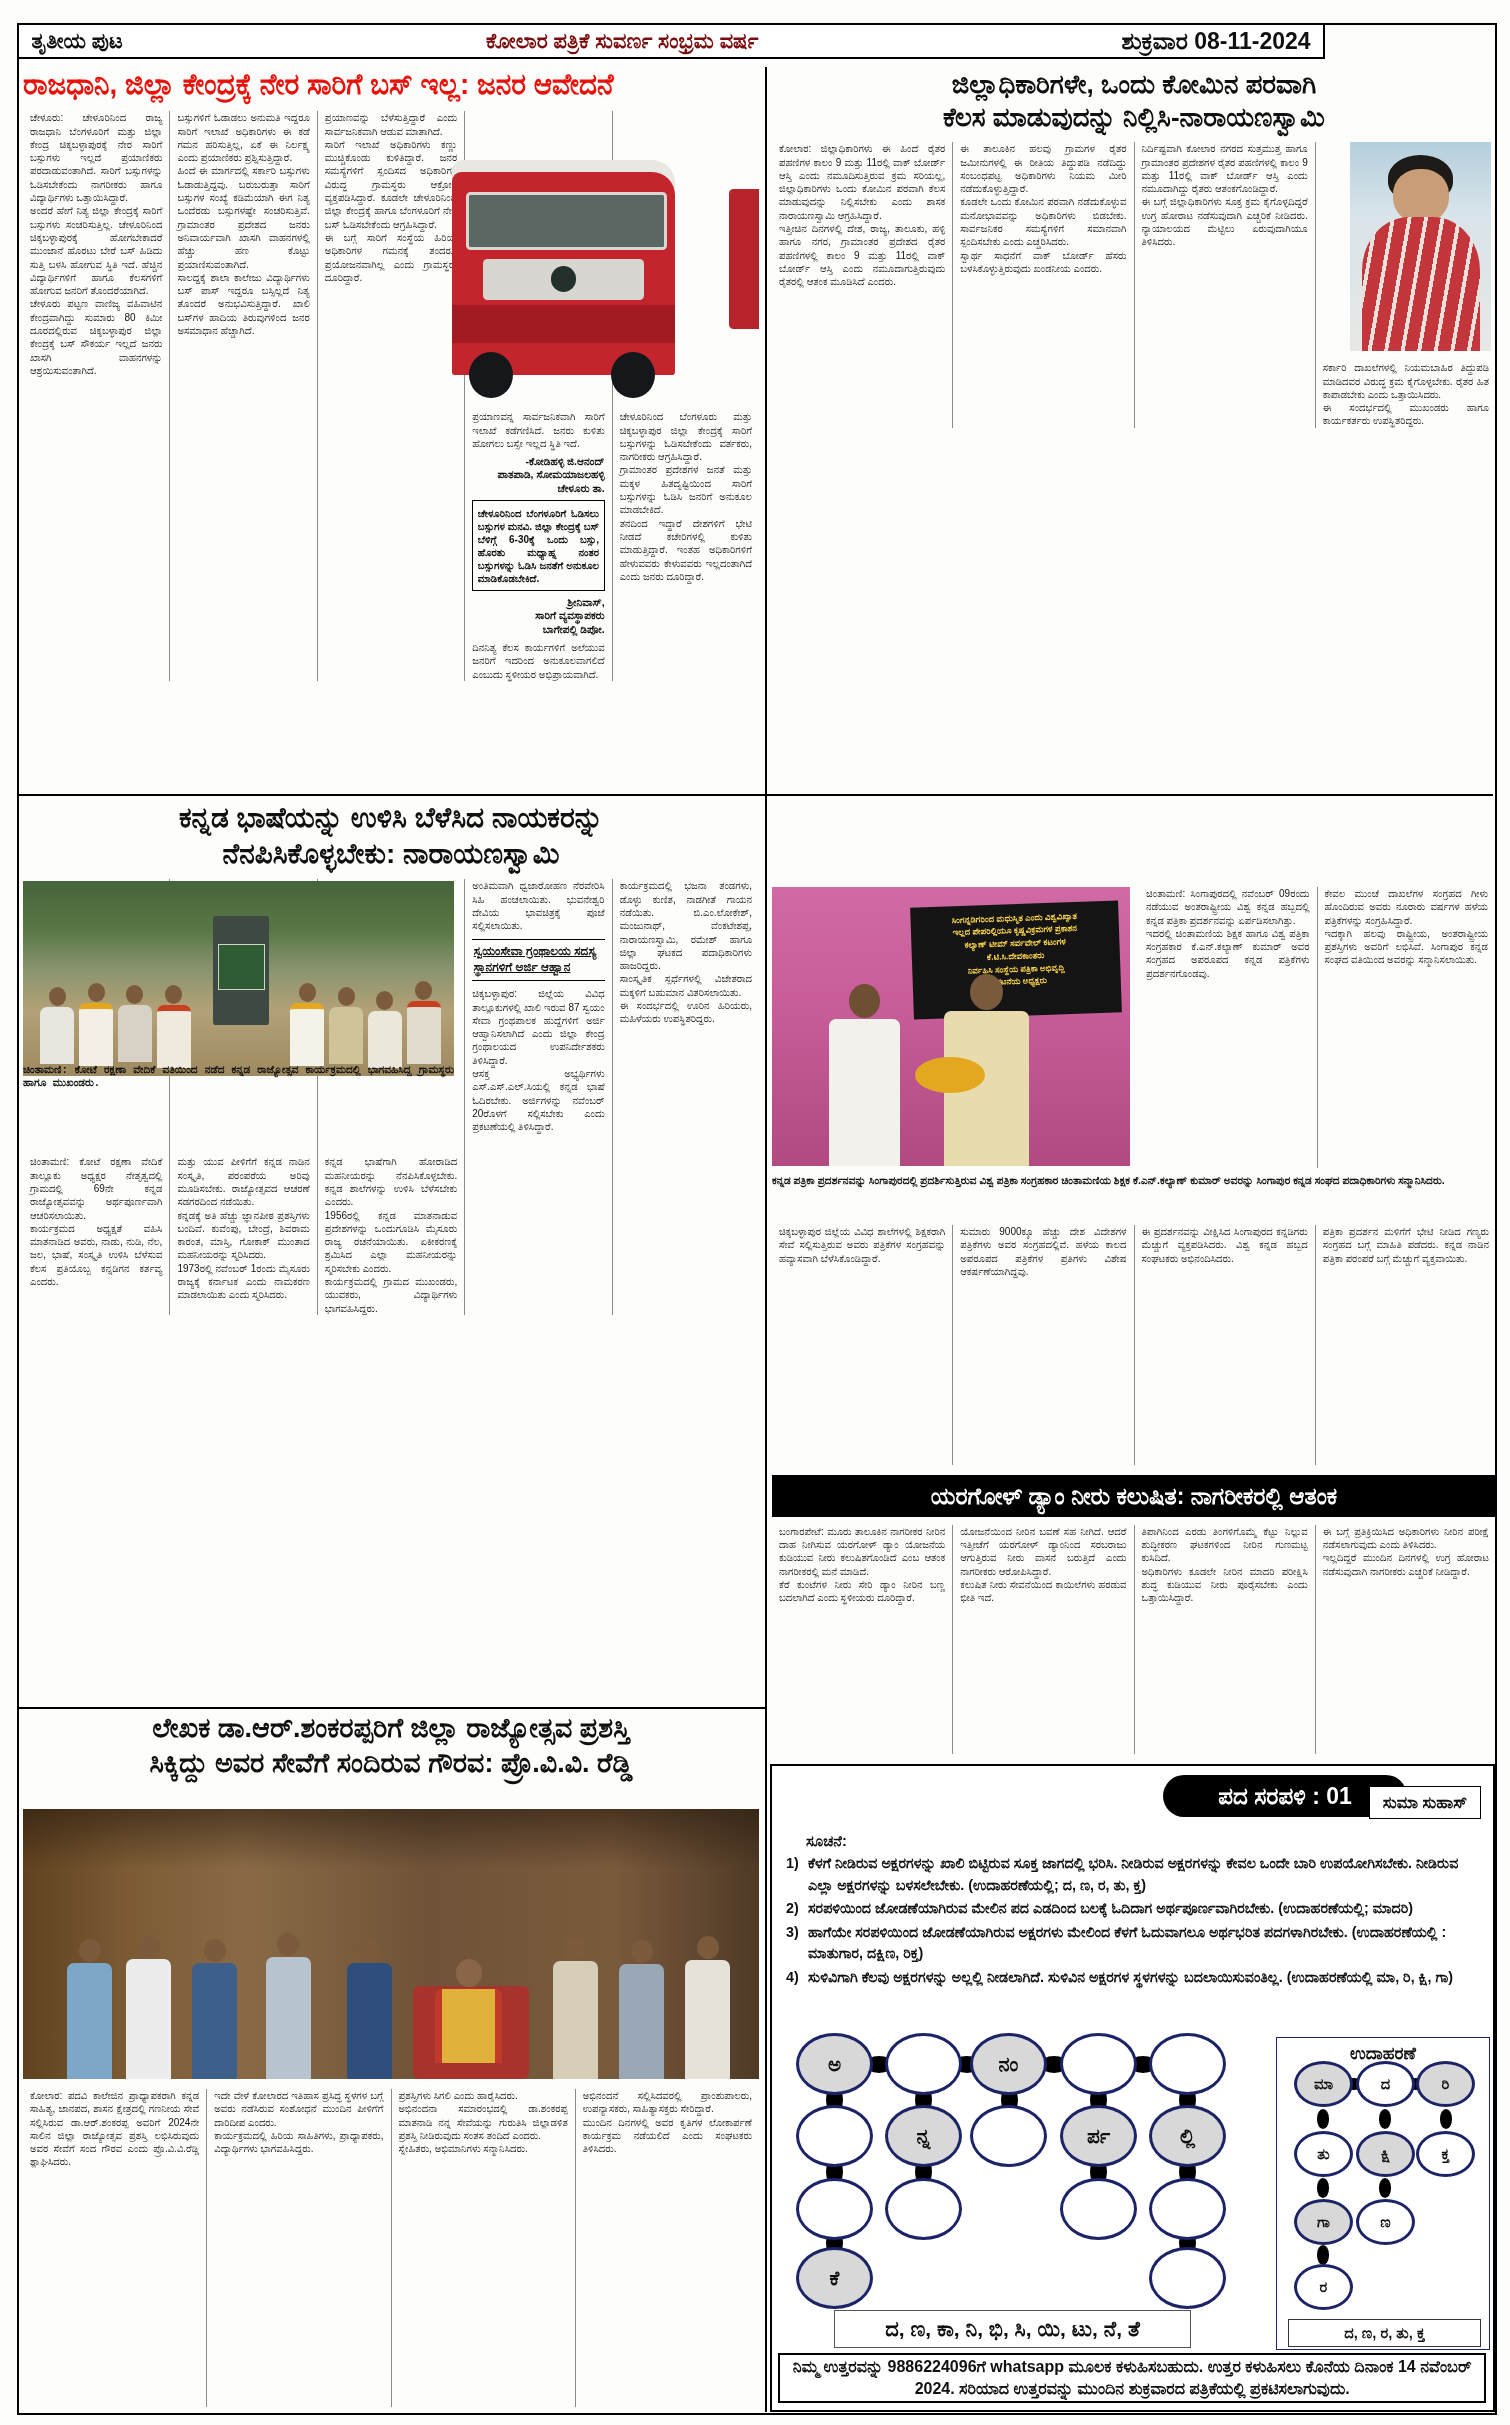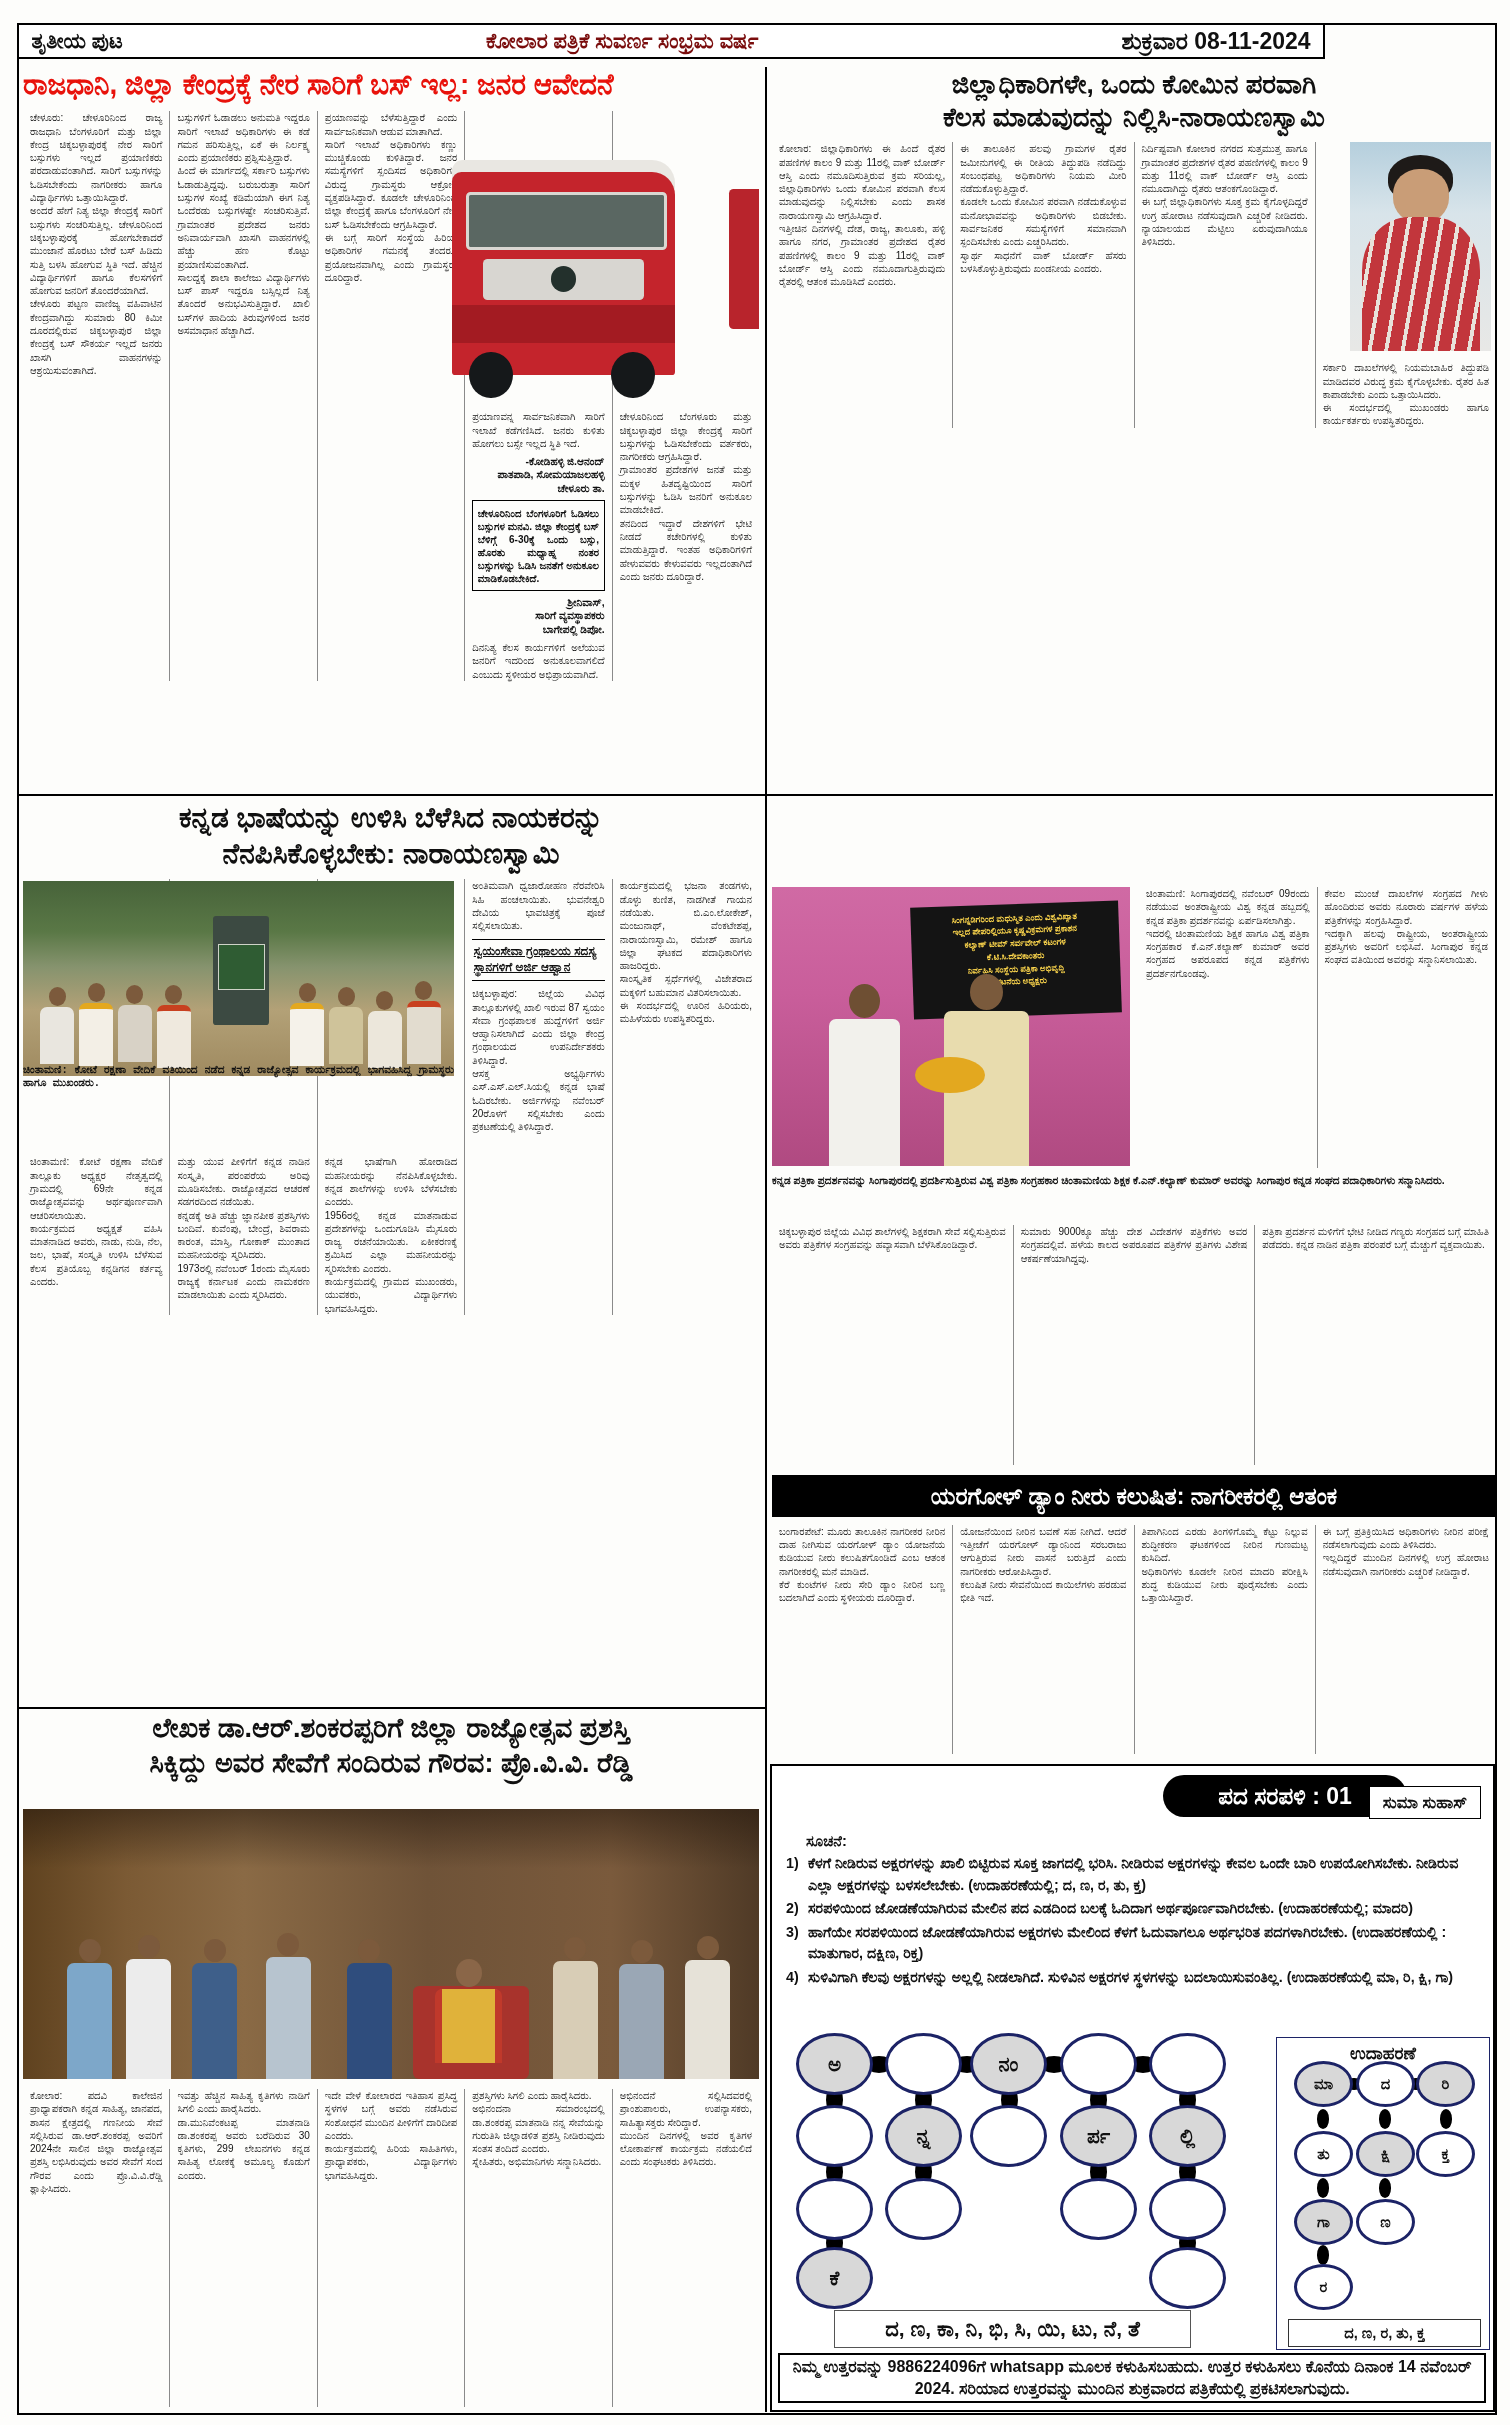--- a/index.html
+++ b/index.html
@@ -302,20 +302,23 @@
   </div>
   <div class="caption" style="position:absolute;left:0;top:374px;width:724px;">ಕನ್ನಡ ಪತ್ರಿಕಾ ಪ್ರದರ್ಶನವನ್ನು ಸಿಂಗಾಪುರದಲ್ಲಿ ಪ್ರದರ್ಶಿಸುತ್ತಿರುವ ವಿಶ್ವ ಪತ್ರಿಕಾ ಸಂಗ್ರಹಕಾರ ಚಿಂತಾಮಣಿಯ ಶಿಕ್ಷಕ ಕೆ.ಎನ್.ಕಲ್ಯಾಣ್ ಕುಮಾರ್ ಅವರನ್ನು ಸಿಂಗಾಪುರ ಕನ್ನಡ ಸಂಘದ ಪದಾಧಿಕಾರಿಗಳು ಸನ್ಮಾನಿಸಿದರು.</div>
   <div class="cols" style="position:absolute;left:0;top:425px;width:724px;height:240px;">
     <div class="col">
         <div class="txt">ಚಿಕ್ಕಬಳ್ಳಾಪುರ ಜಿಲ್ಲೆಯ ವಿವಿಧ ಶಾಲೆಗಳಲ್ಲಿ ಶಿಕ್ಷಕರಾಗಿ ಸೇವೆ ಸಲ್ಲಿಸುತ್ತಿರುವ ಅವರು ಪತ್ರಿಕೆಗಳ ಸಂಗ್ರಹವನ್ನು ಹವ್ಯಾಸವಾಗಿ ಬೆಳೆಸಿಕೊಂಡಿದ್ದಾರೆ.</div>
       </div>
     <div class="col">
         <div class="txt">ಸುಮಾರು 9000ಕ್ಕೂ ಹೆಚ್ಚು ದೇಶ ವಿದೇಶಗಳ ಪತ್ರಿಕೆಗಳು ಅವರ ಸಂಗ್ರಹದಲ್ಲಿವೆ. ಹಳೆಯ ಕಾಲದ ಅಪರೂಪದ ಪತ್ರಿಕೆಗಳ ಪ್ರತಿಗಳು ವಿಶೇಷ ಆಕರ್ಷಣೆಯಾಗಿದ್ದವು.</div>
       </div>
     <div class="col">
+        <div class="txt">ಈ ಪ್ರದರ್ಶನವನ್ನು ವೀಕ್ಷಿಸಿದ ಸಿಂಗಾಪುರದ ಕನ್ನಡಿಗರು ಮೆಚ್ಚುಗೆ ವ್ಯಕ್ತಪಡಿಸಿದರು. ವಿಶ್ವ ಕನ್ನಡ ಹಬ್ಬದ ಸಂಘಟಕರು ಅಭಿನಂದಿಸಿದರು.</div>
+      </div>
+    <div class="col">
         <div class="txt">ಪತ್ರಿಕಾ ಪ್ರದರ್ಶನ ಮಳಿಗೆಗೆ ಭೇಟಿ ನೀಡಿದ ಗಣ್ಯರು ಸಂಗ್ರಹದ ಬಗ್ಗೆ ಮಾಹಿತಿ ಪಡೆದರು. ಕನ್ನಡ ನಾಡಿನ ಪತ್ರಿಕಾ ಪರಂಪರೆ ಬಗ್ಗೆ ಮೆಚ್ಚುಗೆ ವ್ಯಕ್ತವಾಯಿತು.</div>
       </div>
   </div>
 </section>
 
 <section class="art" id="a5" style="left:772px;top:1475px;width:724px;height:287px;">
   <div class="dambar">ಯರಗೋಳ್ ಡ್ಯಾಂ ನೀರು ಕಲುಷಿತ: ನಾಗರೀಕರಲ್ಲಿ ಆತಂಕ</div>
   <div class="cols" style="margin-top:7.7px;height:229px;">
     <div class="col">
         <div class="txt">ಬಂಗಾರಪೇಟೆ: ಮೂರು ತಾಲೂಕಿನ ನಾಗರೀಕರ ನೀರಿನ ದಾಹ ನೀಗಿಸುವ ಯರಗೋಳ್ ಡ್ಯಾಂ ಯೋಜನೆಯ ಕುಡಿಯುವ ನೀರು ಕಲುಷಿತಗೊಂಡಿದೆ ಎಂಬ ಆತಂಕ ನಾಗರೀಕರಲ್ಲಿ ಮನೆ ಮಾಡಿದೆ.
@@ -376,24 +379,20 @@
         <div class="torso" style="height:115px;background:#9aa7b5"></div>
       </div>
     <div class="pr" style="left:90%;bottom:0;width:45px;">
         <div class="head" style="width:22px;height:23px"></div>
         <div class="torso" style="height:119px;background:#e6e2d8"></div>
       </div>
   </div>
   <div class="cols" style="position:absolute;left:0;top:378px;width:736px;height:318px;">
     <div class="col">
         <div class="txt">ಕೋಲಾರ: ಪದವಿ ಕಾಲೇಜಿನ ಪ್ರಾಧ್ಯಾಪಕರಾಗಿ ಕನ್ನಡ ಸಾಹಿತ್ಯ, ಜಾನಪದ, ಶಾಸನ ಕ್ಷೇತ್ರದಲ್ಲಿ ಗಣನೀಯ ಸೇವೆ ಸಲ್ಲಿಸಿರುವ ಡಾ.ಆರ್.ಶಂಕರಪ್ಪ ಅವರಿಗೆ 2024ನೇ ಸಾಲಿನ ಜಿಲ್ಲಾ ರಾಜ್ಯೋತ್ಸವ ಪ್ರಶಸ್ತಿ ಲಭಿಸಿರುವುದು ಅವರ ಸೇವೆಗೆ ಸಂದ ಗೌರವ ಎಂದು ಪ್ರೊ.ವಿ.ವಿ.ರೆಡ್ಡಿ ಶ್ಲಾಘಿಸಿದರು.</div>
-      </div>
-    <div class="col">
-        <div class="txt">ಇವತ್ತು ಹೆಚ್ಚಿನ ಸಾಹಿತ್ಯ ಕೃತಿಗಳು ನಾಡಿಗೆ ಸಿಗಲಿ ಎಂದು ಹಾರೈಸಿದರು.
-ಡಾ.ಮುನಿವೆಂಕಟಪ್ಪ ಮಾತನಾಡಿ ಡಾ.ಶಂಕರಪ್ಪ ಅವರು ಬರೆದಿರುವ 30 ಕೃತಿಗಳು, 299 ಲೇಖನಗಳು ಕನ್ನಡ ಸಾಹಿತ್ಯ ಲೋಕಕ್ಕೆ ಅಮೂಲ್ಯ ಕೊಡುಗೆ ಎಂದರು.</div>
       </div>
     <div class="col">
         <div class="txt">ಇದೇ ವೇಳೆ ಕೋಲಾರದ ಇತಿಹಾಸ ಪ್ರಸಿದ್ಧ ಸ್ಥಳಗಳ ಬಗ್ಗೆ ಅವರು ನಡೆಸಿರುವ ಸಂಶೋಧನೆ ಮುಂದಿನ ಪೀಳಿಗೆಗೆ ದಾರಿದೀಪ ಎಂದರು.
 ಕಾರ್ಯಕ್ರಮದಲ್ಲಿ ಹಿರಿಯ ಸಾಹಿತಿಗಳು, ಪ್ರಾಧ್ಯಾಪಕರು, ವಿದ್ಯಾರ್ಥಿಗಳು ಭಾಗವಹಿಸಿದ್ದರು.</div>
       </div>
     <div class="col">
         <div class="txt">ಪ್ರಶಸ್ತಿಗಳು ಸಿಗಲಿ ಎಂದು ಹಾರೈಸಿದರು.
 ಅಭಿನಂದನಾ ಸಮಾರಂಭದಲ್ಲಿ ಡಾ.ಶಂಕರಪ್ಪ ಮಾತನಾಡಿ ನನ್ನ ಸೇವೆಯನ್ನು ಗುರುತಿಸಿ ಜಿಲ್ಲಾಡಳಿತ ಪ್ರಶಸ್ತಿ ನೀಡಿರುವುದು ಸಂತಸ ತಂದಿದೆ ಎಂದರು.
 ಸ್ನೇಹಿತರು, ಅಭಿಮಾನಿಗಳು ಸನ್ಮಾನಿಸಿದರು.</div>
       </div>

